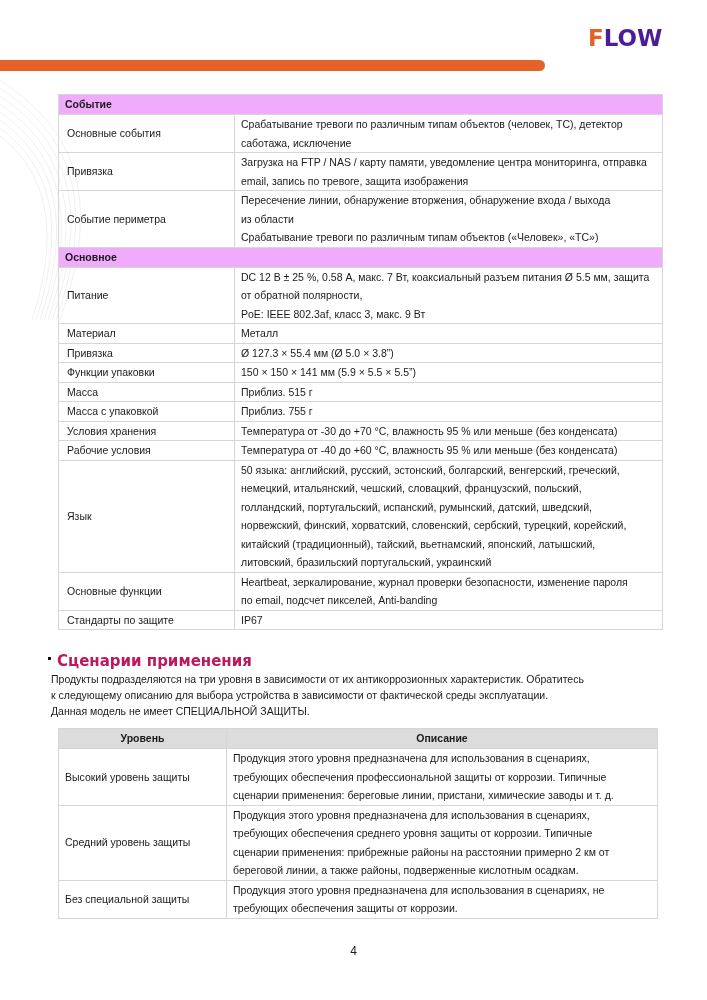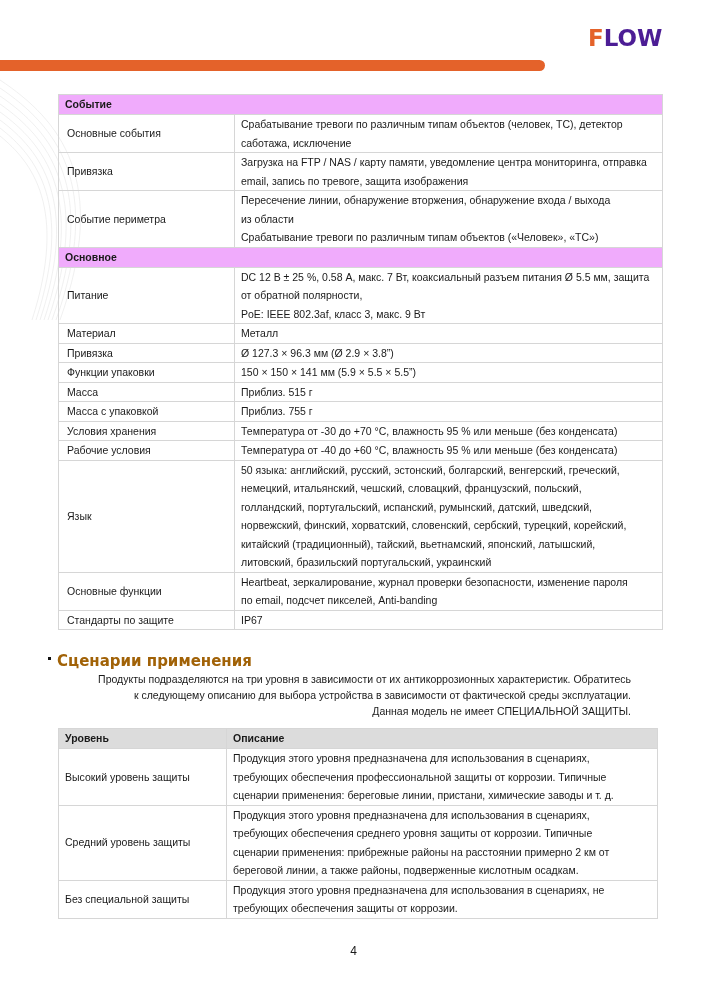--- a/index.html
+++ b/index.html
@@ -31,34 +31,34 @@
   td {
     border: 1px solid #d6d6d6; padding: 0 6px; vertical-align: middle;
   }
   tr.section td {
     background: #f0abfc; font-weight: bold; height: 19px;
   }
   .spec { left: 58px; top: 94px; width: 605px; }
   .spec td.k { width: 161px; padding-left: 8px; }
   .section-title {
     position: absolute; left: 48px; top: 652px;
-    font-size: 15px; font-weight: bold; color: #a16207;
+    font-size: 15px; font-weight: bold; color: #be185d;
     font-family: "DejaVu Sans", sans-serif;
   }
   .section-title .bullet {
     display: inline-block; width: 3px; height: 3px; background: #111;
     margin-right: 6px; vertical-align: middle; position: relative; top: -3px;
   }
   .intro {
     position: absolute; left: 51px; top: 671px; width: 580px;
-    font-size: 10.5px; line-height: 16px; text-align: right;
+    font-size: 10.5px; line-height: 16px;
   }
   .levels { left: 58px; top: 728px; width: 600px; }
   .levels td.k { width: 155px; }
-  .levels tr.hdr td { background: #dcdcdc; font-weight: bold; height: 19px; }
+  .levels tr.hdr td { background: #dcdcdc; font-weight: bold; height: 19px; text-align: center; }
   .page-num {
     position: absolute; top: 944px; left: 0; width: 707px; text-align: center;
     font-size: 12px;
   }
 </style>
 </head>
 <body>
 
 <svg class="deco" viewBox="0 0 140 260">
   <g fill="none" stroke="#e6e6e6" stroke-width="0.6">
@@ -119,21 +119,21 @@
       </tr>
       <tr>
         <td class="k">Материал</td>
         <td>
           <div>Металл</div>
         </td>
       </tr>
       <tr>
         <td class="k">Привязка</td>
         <td>
-          <div>Ø 127.3 × 96.3 мм (Ø 2.9 × 3.8”)</div>
+          <div>Ø 127.3 × 55.4 мм (Ø 5.0 × 3.8”)</div>
         </td>
       </tr>
       <tr>
         <td class="k">Функции упаковки</td>
         <td>
           <div>150 × 150 × 141 мм (5.9 × 5.5 × 5.5”)</div>
         </td>
       </tr>
       <tr>
         <td class="k">Масса</td>

